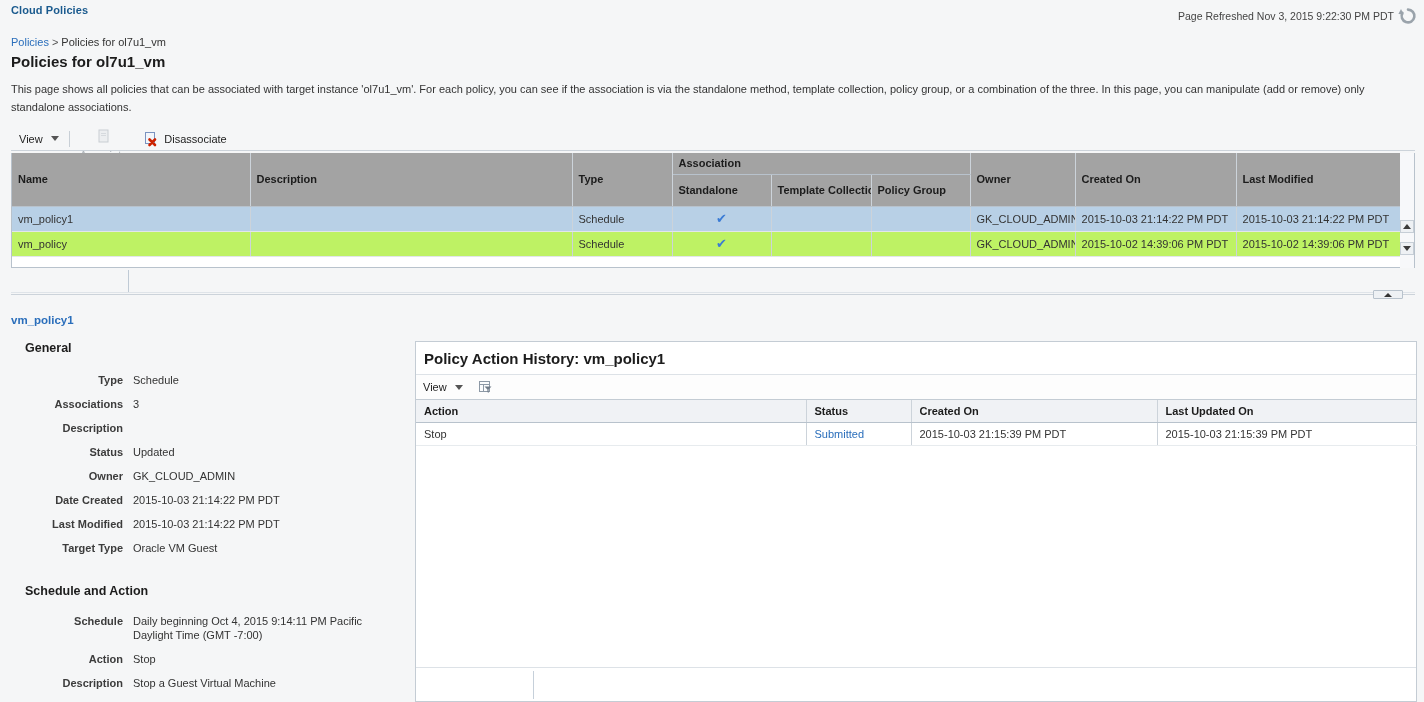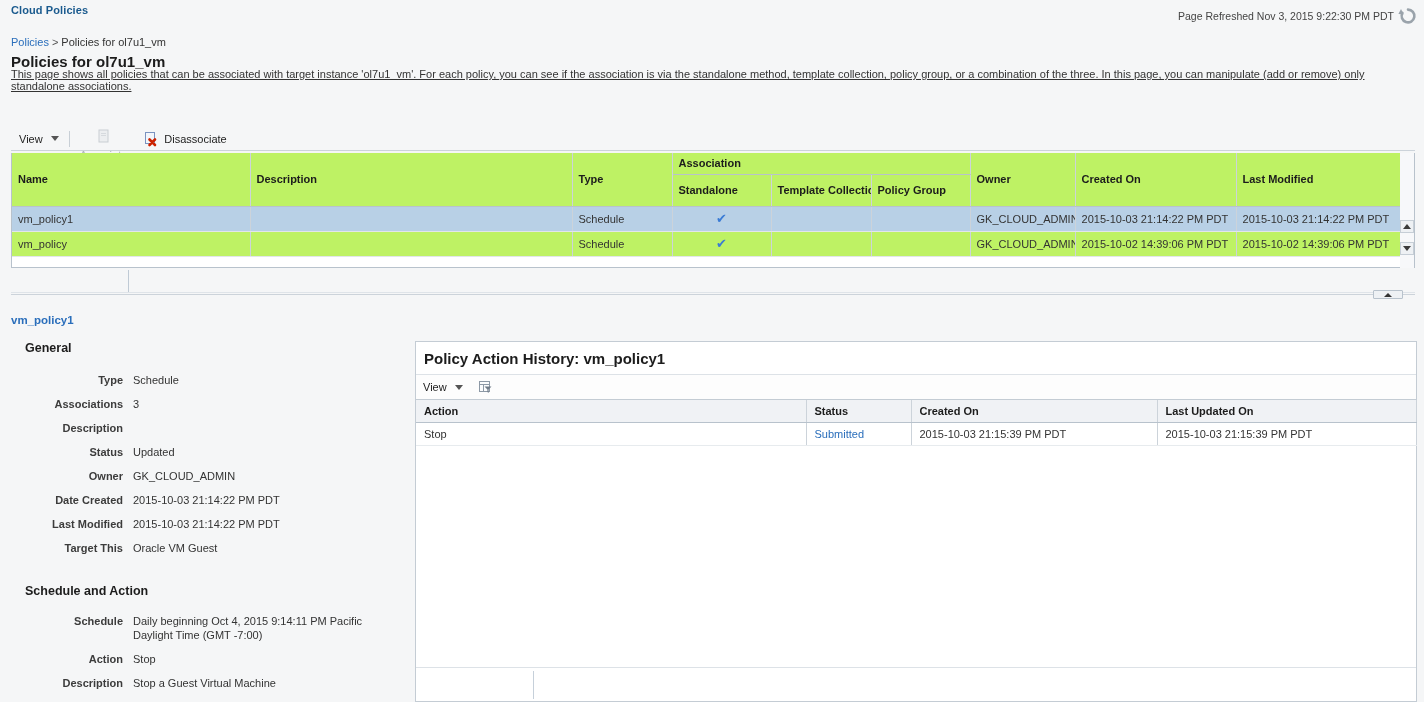--- a/index.html
+++ b/index.html
@@ -32,22 +32,22 @@
     font-size: 11px; color: #333;
   }
   .breadcrumb a { color: #2a6ebb; text-decoration: none; }
   .breadcrumb .sep { color: #555; margin: 0 3px; }
 
   .page-title {
     position: absolute; left: 11px; top: 53px;
     font-size: 15px; font-weight: bold; color: #1c1c1c;
   }
   .intro {
-    position: absolute; left: 11px; top: 68px; width: 1405px;
-    font-size: 11px; color: #333; line-height: 12px; text-decoration: underline;
+    position: absolute; left: 11px; top: 80px; width: 1405px;
+    font-size: 11px; color: #333; line-height: 18px;
   }
 
   
   .toolbar {
     position: absolute; left: 11px; top: 127px; width: 1404px; height: 24px;
     display: flex; align-items: center;
     border-bottom: 1px solid #ccd3da;
   }
   .tb-item {
     display: flex; align-items: center; gap: 5px;
@@ -78,21 +78,21 @@
   table.gtbl { border-collapse: collapse; width: 1389px; table-layout: fixed; }
   table.gtbl th, table.gtbl td {
     border-right: 1px solid #ccd3da;
     padding: 0 6px;
     font-size: 11px;
     text-align: left;
     vertical-align: middle;
     overflow: hidden; white-space: nowrap;
   }
   table.gtbl thead th {
-    background: #bef264;
+    background: #a3a3a3;
     color: #1c1c1c; font-weight: bold;
     border-bottom: 1px solid #b8c2cc;
   }
   .th-group { text-align: center; height: 21px; border-bottom: 1px solid #ccd3da; }
   .th-plain { height: 53px; }
   .th-sub { height: 32px; text-align: center; }
   .th-center { text-align: center; }
   table.gtbl tbody td { height: 25px; color: #333; border-bottom: 1px solid #e2e6ea; }
   tr.row-selected td { background: #b8d0e6; }
   tr.row-plain td { background: #bef264; }
@@ -376,21 +376,21 @@
     </div>
     <div class="drow">
       <div class="dlabel">Date Created</div>
       <div class="dvalue">2015-10-03 21:14:22 PM PDT</div>
     </div>
     <div class="drow">
       <div class="dlabel">Last Modified</div>
       <div class="dvalue">2015-10-03 21:14:22 PM PDT</div>
     </div>
     <div class="drow">
-      <div class="dlabel">Target This</div>
+      <div class="dlabel">Target Type</div>
       <div class="dvalue">Oracle VM Guest</div>
     </div>
   </div>
 
   <div class="sec-head sec-schedule">Schedule and Action</div>
 
   <div class="dl dl-schedule">
     <div class="drow">
       <div class="dlabel">Schedule</div>
       <div class="dvalue">Daily beginning Oct 4, 2015 9:14:11 PM Pacific Daylight Time (GMT -7:00)</div>

